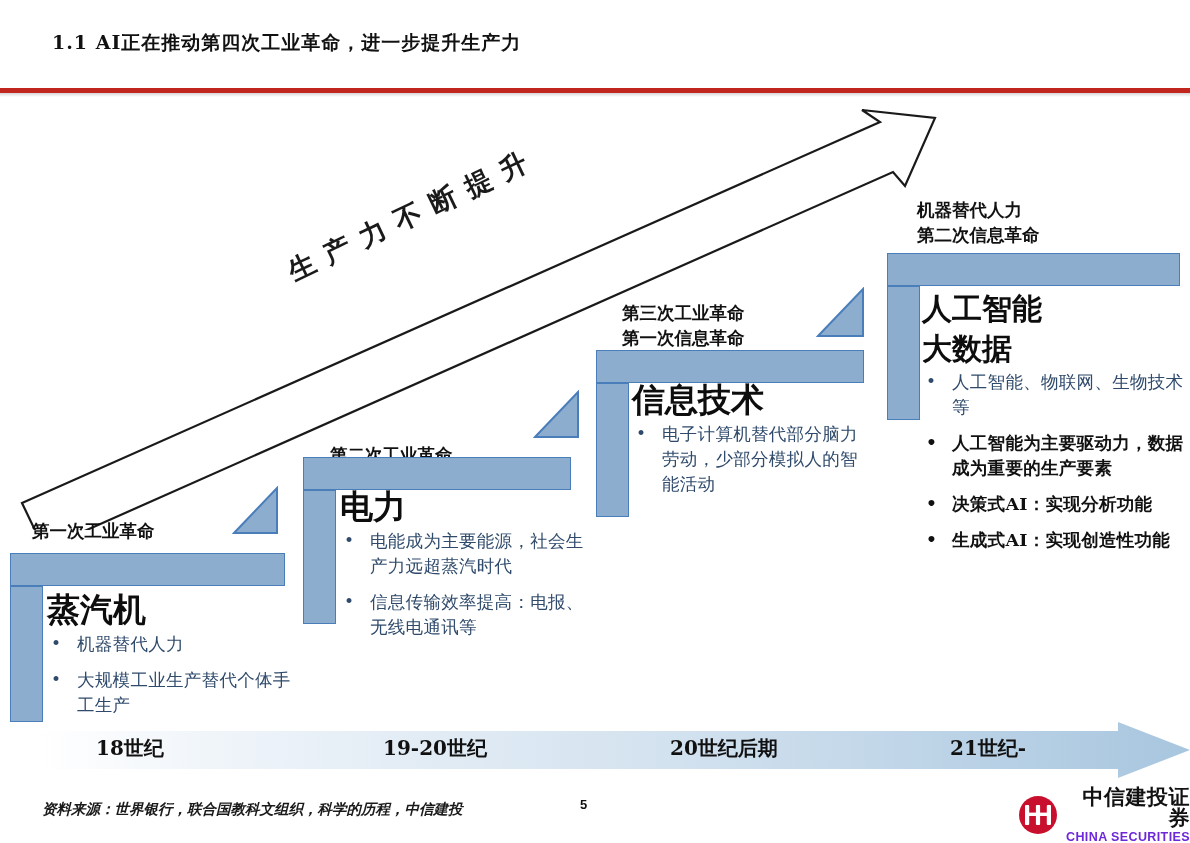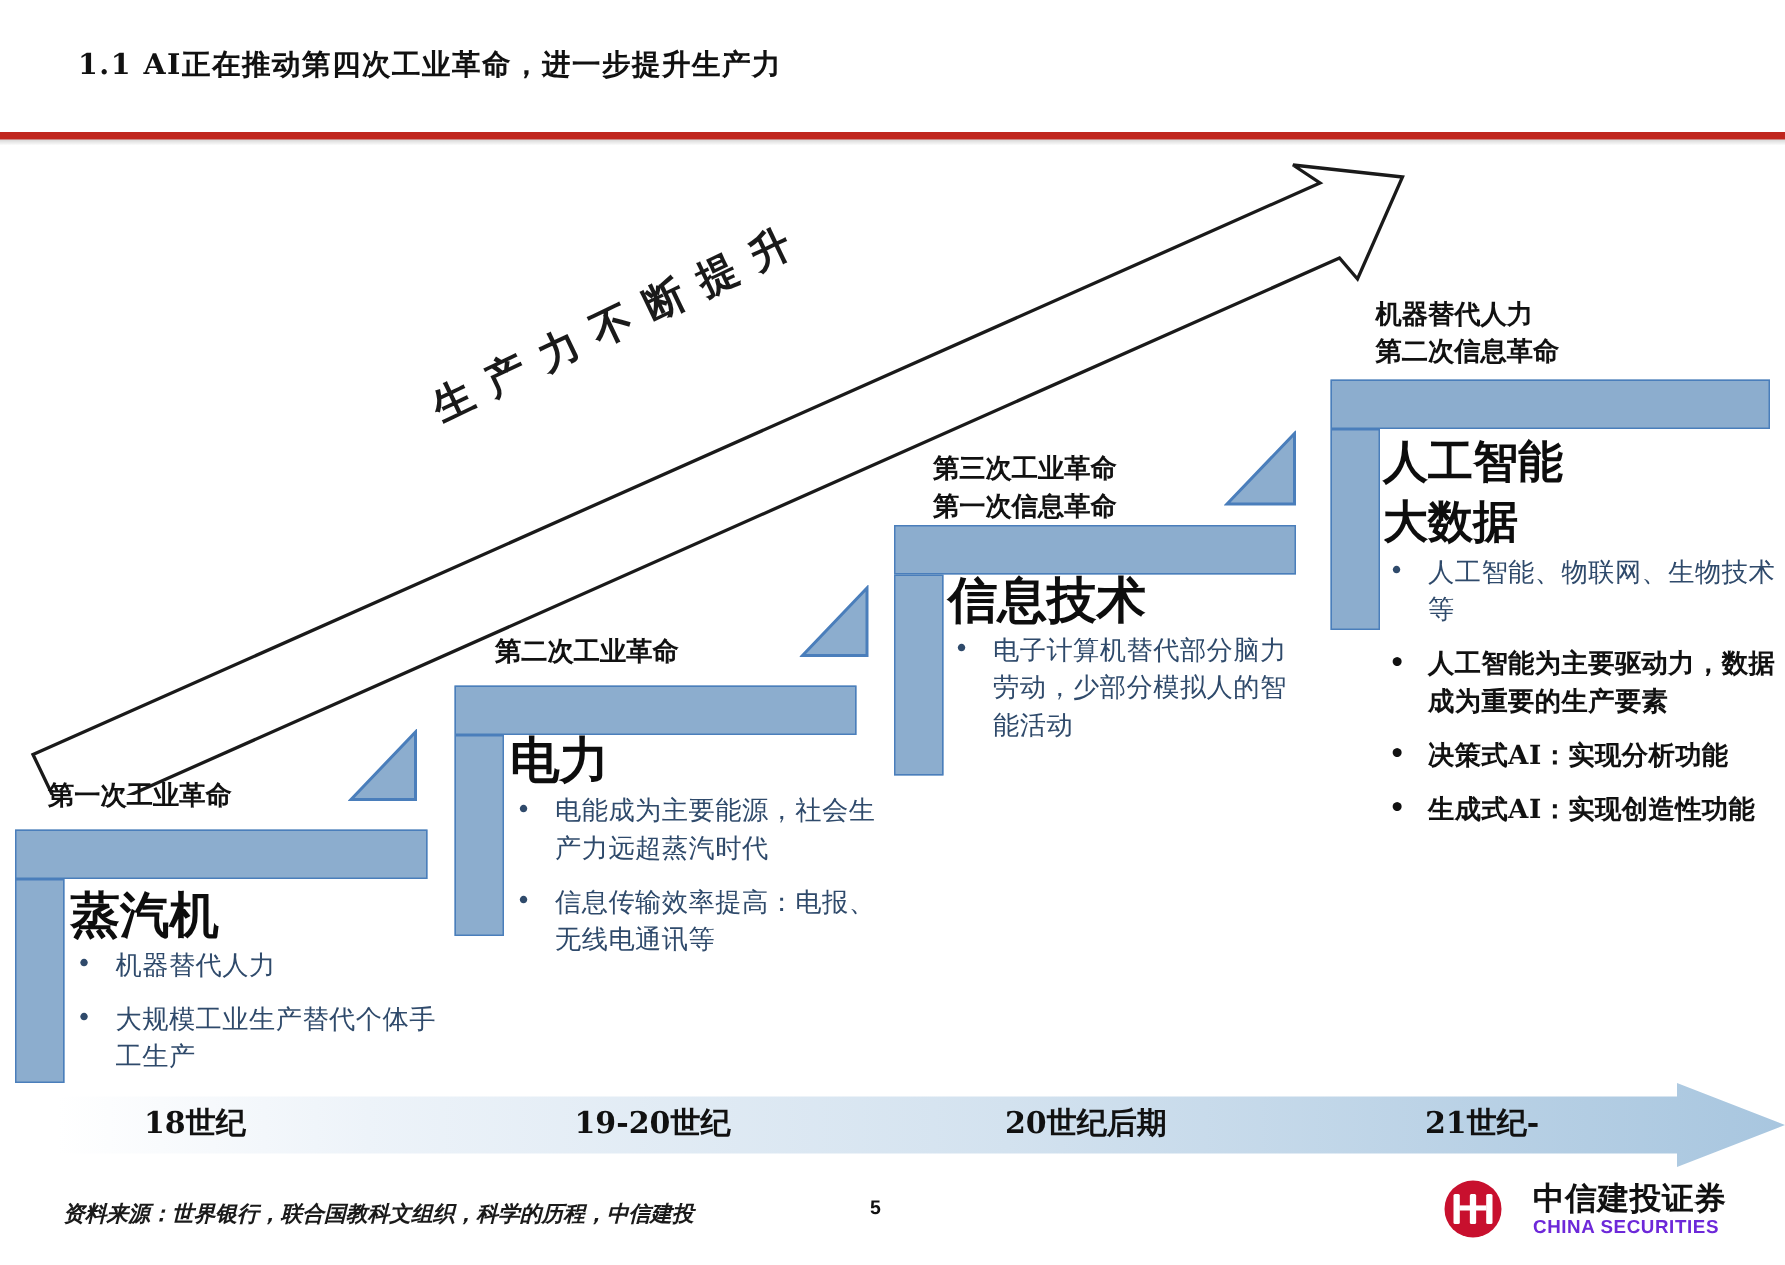--- a/index.html
+++ b/index.html
@@ -123,22 +123,22 @@
     font-style:italic;font-weight:bold;
     font-size:14.5px;color:#1a1a1a;
     white-space:nowrap;
   }
   .pageno{
     position:absolute;left:580px;top:797px;
     font-family:"Liberation Sans","DejaVu Sans",sans-serif;
     font-weight:bold;font-size:13px;color:#111;
   }
   .logo{
-    position:absolute;left:962px;top:786px;
-    display:flex;align-items:center;gap:20px;
+    position:absolute;left:1018px;top:786px;
+    display:flex;align-items:center;gap:5px;text-align:right;
   }
   .logo-mark{width:40px;height:40px;flex:0 0 40px;}
   .logo-text{display:flex;flex-direction:column;line-height:1;}
   .logo-cn{
     font-family:"DejaVu Serif","Liberation Serif",serif;
     font-weight:bold;font-size:21px;color:#111111;letter-spacing:.5px;
   }
   .logo-en{
     font-family:"Liberation Sans","DejaVu Sans",sans-serif;
     font-weight:bold;font-size:12.5px;color:#6d28d9;letter-spacing:.4px;
@@ -169,21 +169,21 @@
     <div class="step-body" style="left:47px;top:590px;width:250px;">
       <div class="step-title">蒸汽机</div>
       <ul class="blist">
         <li>机器替代人力</li>
         <li>大规模工业生产替代个体手工生产</li>
       </ul>
     </div>
   </div>
 
   <div class="step">
-    <div class="step-head" style="left:330px;top:423px;text-align:right;">第二次工业革命</div>
+    <div class="step-head" style="left:330px;top:443px;text-align:right;">第二次工业革命</div>
     <svg class="tri" style="left:533px;top:390px;" width="48" height="50">
       <polygon points="2,47 45,2 45,47" fill="#8CADCE" stroke="#4A7EBB" stroke-width="2"></polygon>
     </svg>
     <div class="bar-h" style="left:303px;top:457px;width:268px;height:33px;"></div>
     <div class="bar-v" style="left:303px;top:490px;width:33px;height:134px;"></div>
     <div class="step-body" style="left:340px;top:487px;width:245px;">
       <div class="step-title">电力</div>
       <ul class="blist">
         <li>电能成为主要能源，社会生产力远超蒸汽时代</li>
         <li>信息传输效率提高：电报、无线电通讯等</li>

